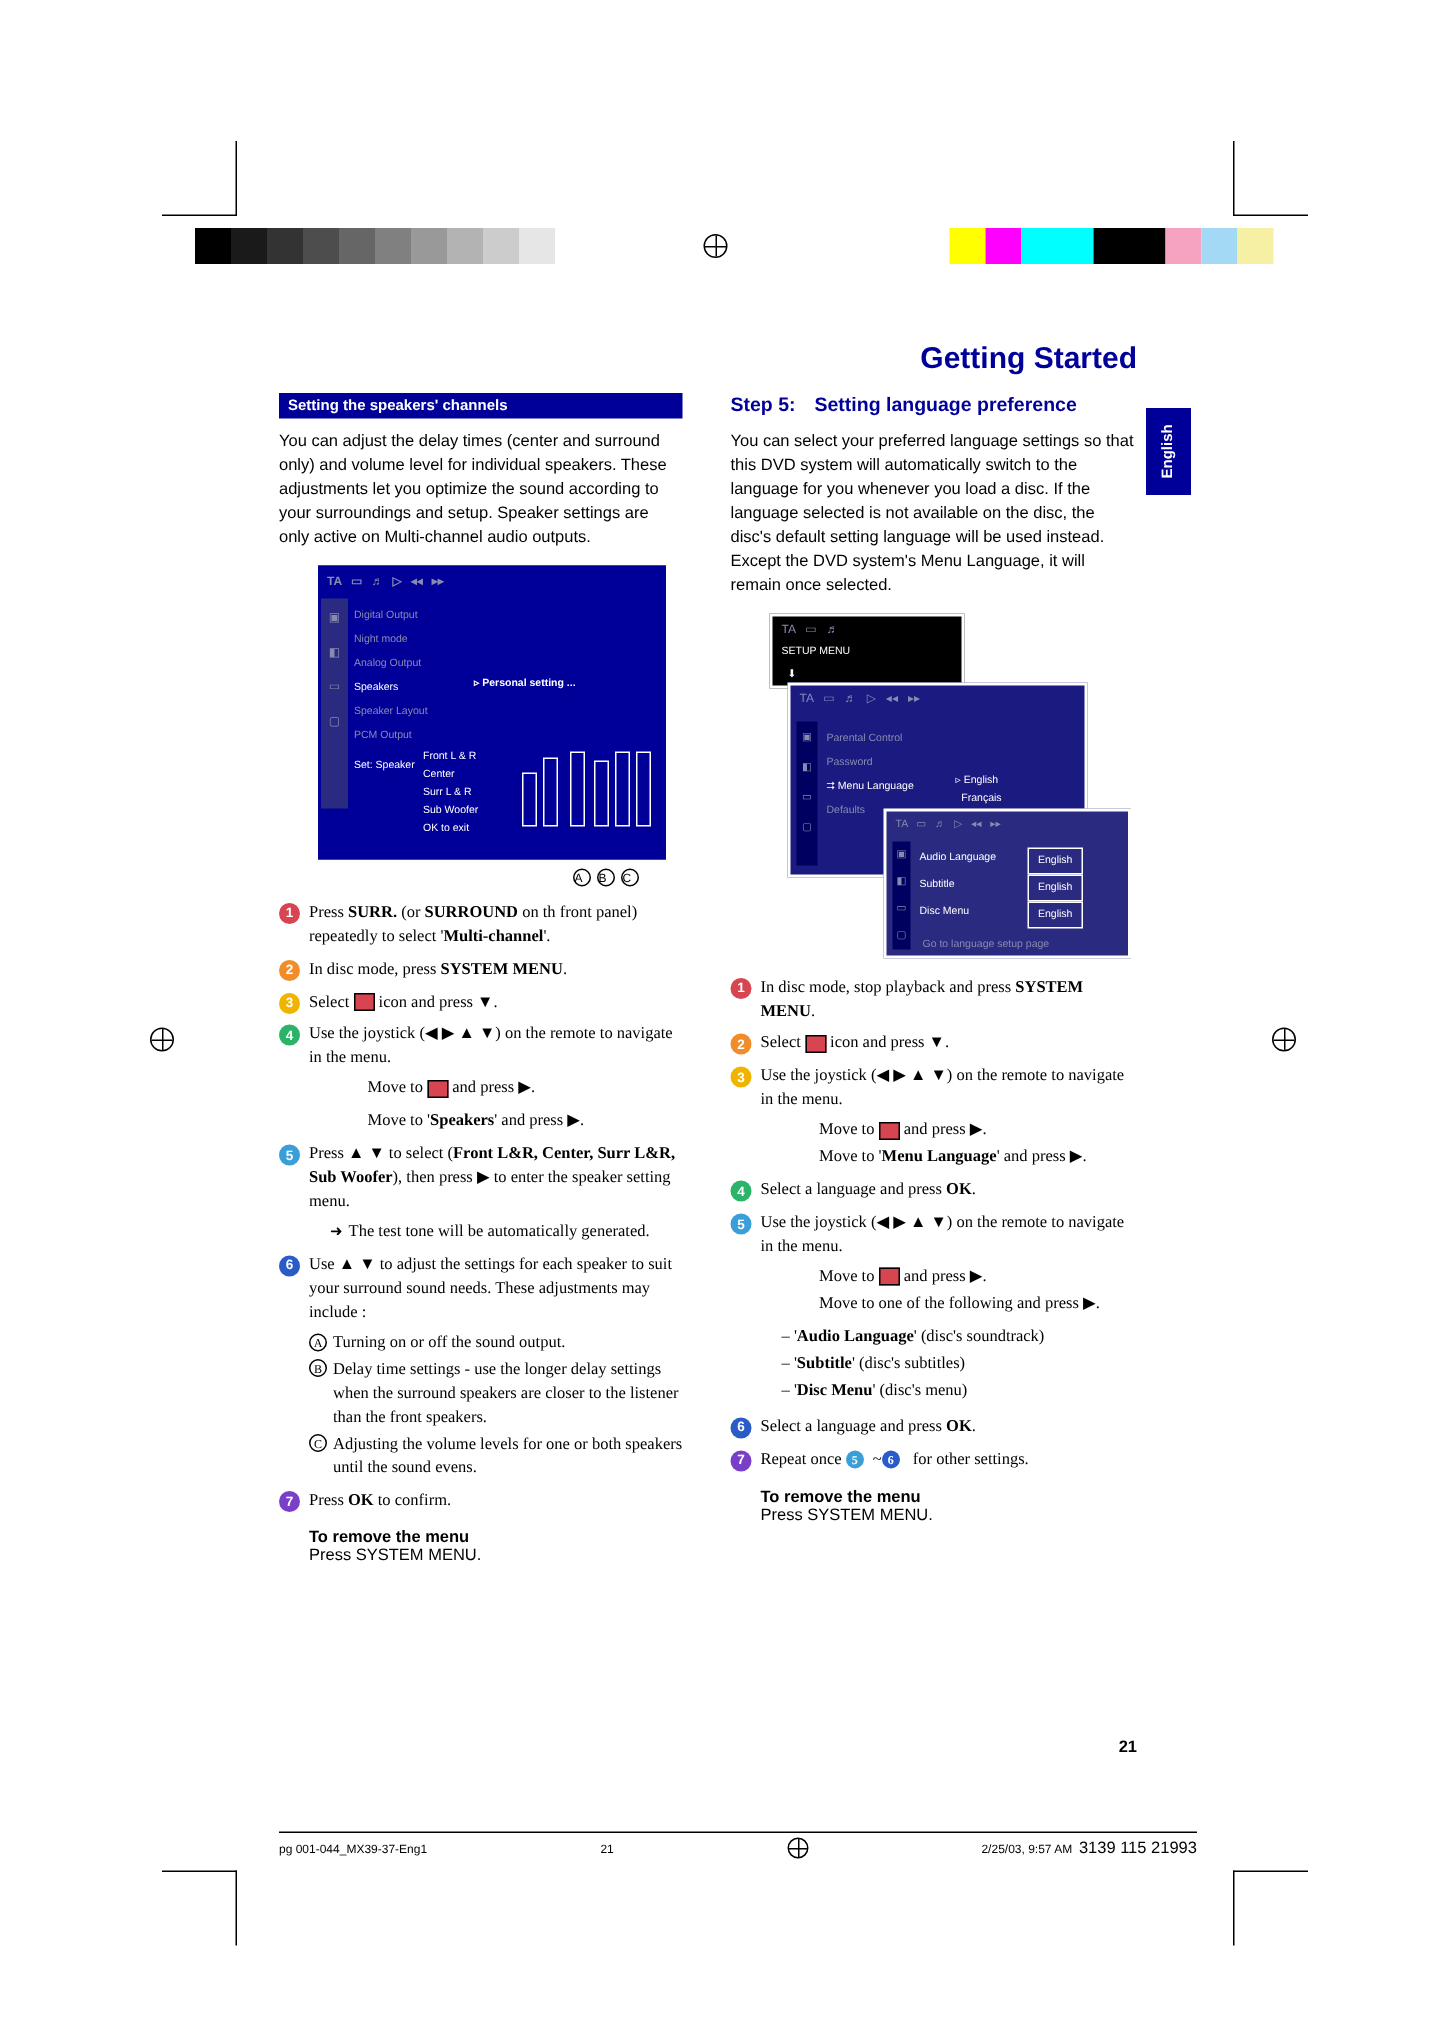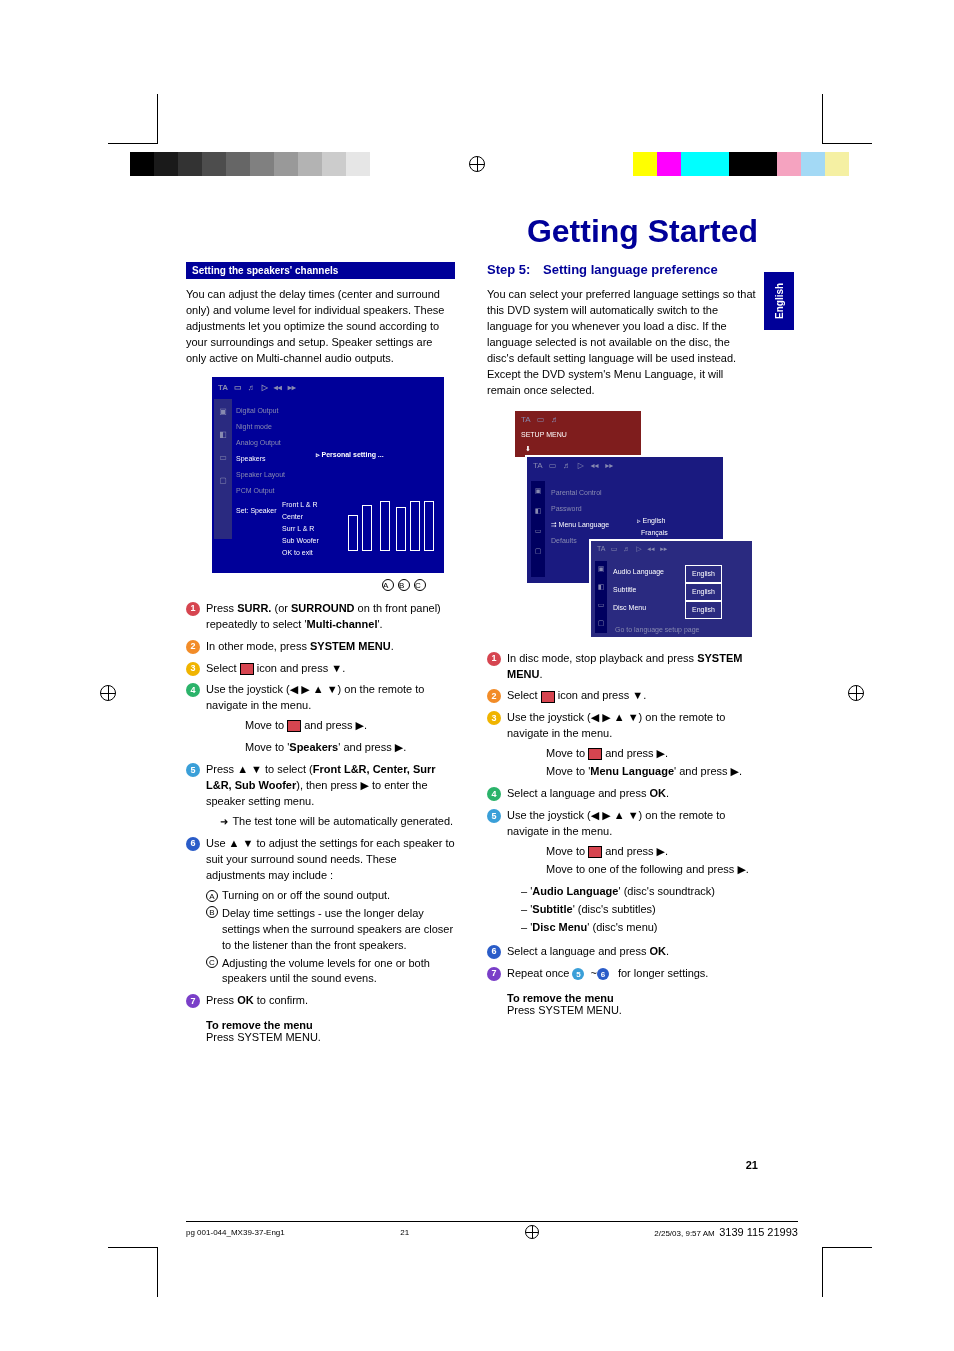--- a/index.html
+++ b/index.html
@@ -40,23 +40,23 @@
   .target::before, .target::after {
     content: '';
     position: absolute;
     background: #000;
   }
   .target::before { width: 100%; height: 1px; top: 50%; left: 0; }
   .target::after { width: 1px; height: 100%; left: 50%; top: 0; }
 
   .page-title {
     position: absolute;
-    top: 213px;
+    top: 228px;
     right: 196px;
-    font-size: 32px;
+    font-size: 20px;
     font-weight: bold;
     color: #000099;
   }
   .lang-tab {
     position: absolute;
     top: 272px;
     right: 160px;
     width: 30px;
     height: 58px;
     background: #000099;
@@ -180,21 +180,21 @@
   .lang-diagram {
     width: 234px;
     height: 228px;
     margin: 10px 0 14px 26px;
     position: relative;
     font-size: 7px;
     color: #fff;
   }
   .lang-diagram .layer {
     position: absolute;
-    background: #7f1d1d;
+    background: #000000;
     border: 2px solid #fff;
   }
   .lang-diagram .layer1 { left: 0; top: 0; width: 130px; height: 50px; }
   .lang-diagram .layer2 { left: 12px; top: 46px; width: 200px; height: 130px; background: #1a1a80; }
   .lang-diagram .layer3 { left: 76px; top: 130px; width: 165px; height: 100px; background: #2a2a80; }
   .lang-diagram .layer1 .title { position: absolute; top: 20px; left: 6px; font-size: 7px; color: #fff; }
   .lang-diagram .box { border: 1px solid #fff; padding: 1px 6px; color: #fff; font-size: 7px; }
 
   .step {
     display: flex;
@@ -208,21 +208,21 @@
     color: #fff;
     font-size: 9px;
     font-weight: bold;
     display: flex;
     align-items: center;
     justify-content: center;
     flex-shrink: 0;
     margin-right: 6px;
     margin-top: 1px;
   }
-  .step .body { flex: 1; }
+  .step .body { flex: 1; font-family: Liberation Serif, serif; }
   .step .body .sub { margin-top: 4px; margin-left: 14px; padding-left: 25px; }
   .step .body .sub-arrow { margin-top: 4px; margin-left: 14px; }
   .step .body .sub-arrow::before { content: '➜'; margin-right: 4px; font-size: 10px; }
   .circled { display: inline-block; border: 1px solid #000; border-radius: 50%; width: 12px; height: 12px; text-align: center; line-height: 11px; font-size: 8px; margin-right: 4px; }
   .mini-icon {
     display: inline-block;
     width: 14px;
     height: 12px;
     background: #d64550;
     border: 1px solid #000;
@@ -375,21 +375,21 @@
     </div>
 
     <div style="height:18px"></div>
 
     <div class="step">
       <span class="bullet" style="background:#d64550">1</span>
       <div class="body"><span>Press </span><b>SURR.</b><span> (or </span><b>SURROUND</b><span> on th</span><span> front panel) repeatedly to select '</span><b>Multi-channel</b><span>'.</span></div>
     </div>
     <div class="step">
       <span class="bullet" style="background:#f28c28">2</span>
-      <div class="body"><span>In other mode, press </span><b>SYSTEM MENU</b><span>.</span></div>
+      <div class="body"><span>In disc mode, press </span><b>SYSTEM MENU</b><span>.</span></div>
     </div>
     <div class="step">
       <span class="bullet" style="background:#f0b400">3</span>
       <div class="body"><span>Select </span><span class="mini-icon"></span><span> icon and press ▼.</span></div>
     </div>
     <div class="step">
       <span class="bullet" style="background:#2bb36a">4</span>
       <div class="body">
         <span>Use the joystick (◀ ▶ ▲ ▼) on the remote to navigate in the menu.</span>
         <div class="sub"><span>Move to </span><span class="mini-icon"></span><span> and press ▶.</span></div>
@@ -519,21 +519,21 @@
           <div>– <span>'</span><b>Disc Menu</b><span>' (disc's menu)</span></div>
         </div>
       </div>
     </div>
     <div class="step">
       <span class="bullet" style="background:#2a5cc8">6</span>
       <div class="body"><span>Select a language and press </span><b>OK</b><span>.</span></div>
     </div>
     <div class="step">
       <span class="bullet" style="background:#7a3fc8">7</span>
-      <div class="body"><span>Repeat once </span><span class="bullet" style="display:inline-flex;width:12px;height:12px;background:#3a9fd8;font-size:8px">5</span><span>~</span><span class="bullet" style="display:inline-flex;width:12px;height:12px;background:#2a5cc8;font-size:8px">6</span><span> for longer settings.</span></div>
+      <div class="body"><span>Repeat once </span><span class="bullet" style="display:inline-flex;width:12px;height:12px;background:#3a9fd8;font-size:8px">5</span><span>~</span><span class="bullet" style="display:inline-flex;width:12px;height:12px;background:#2a5cc8;font-size:8px">6</span><span> for other settings.</span></div>
     </div>
 
     <div class="blue-block">
       <b>To remove the menu</b>
       <span>Press SYSTEM MENU.</span>
     </div>
   </div>
 </div>
 
 <div class="page-number">21</div>

